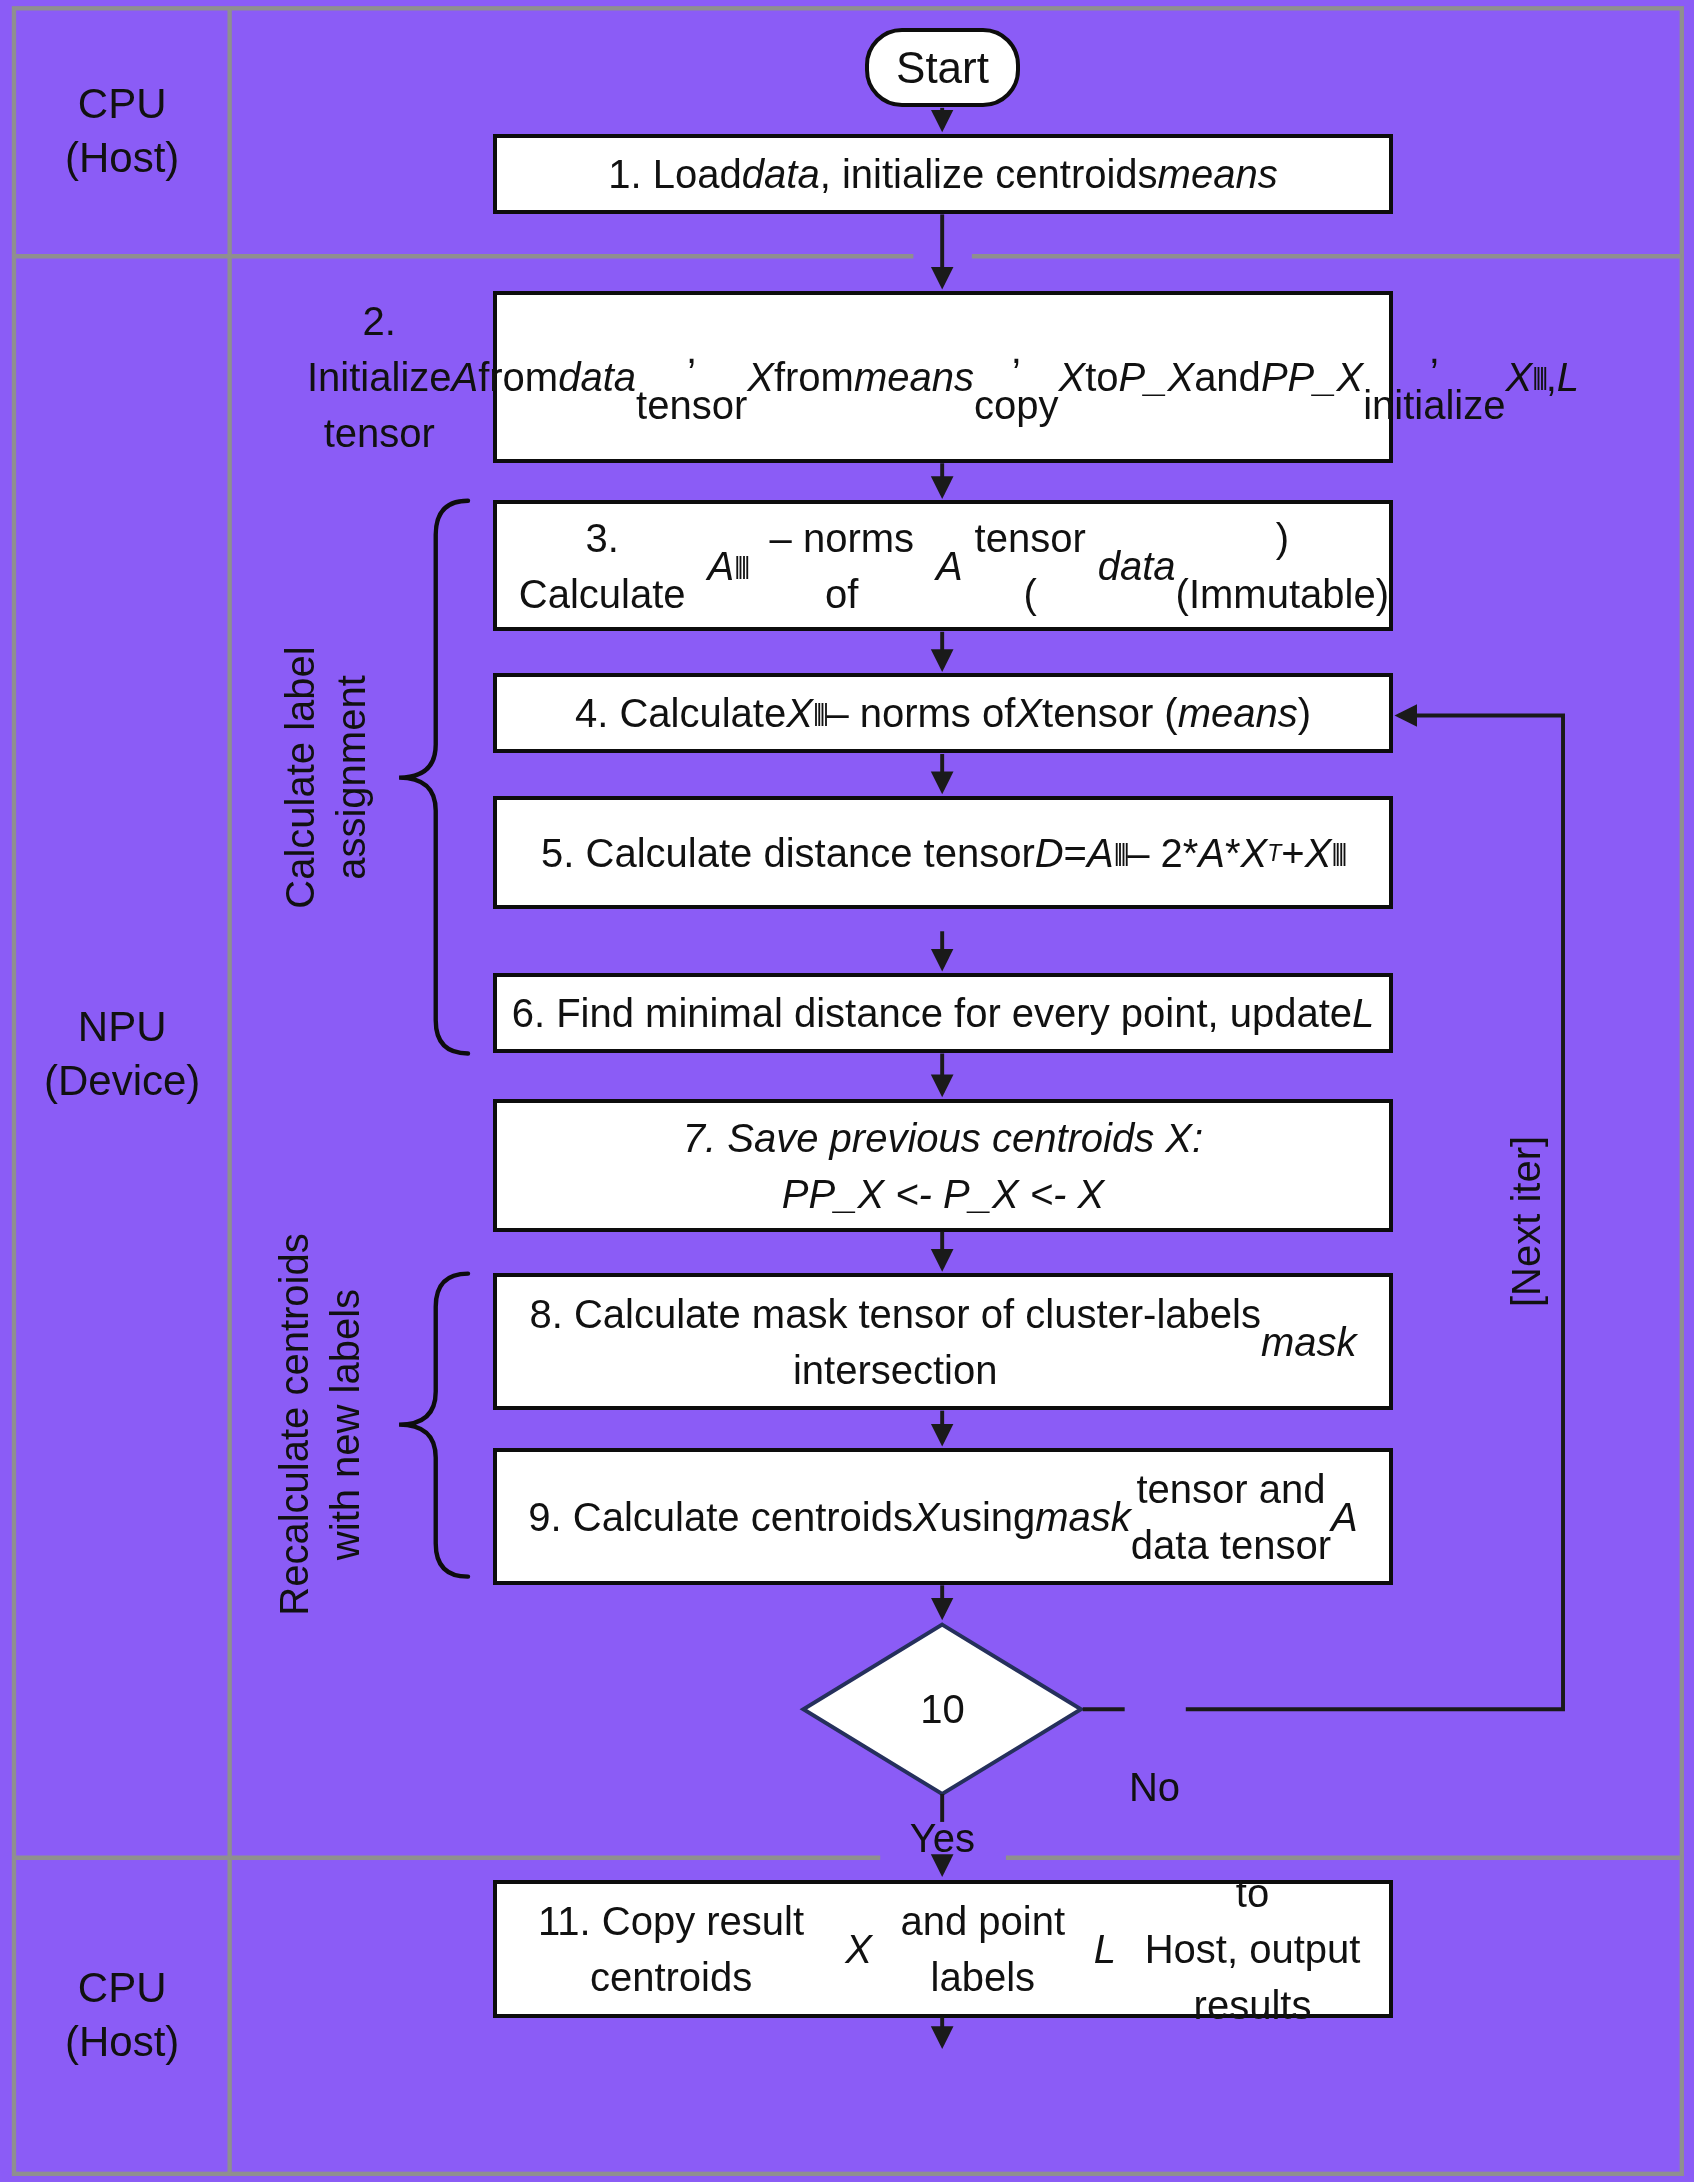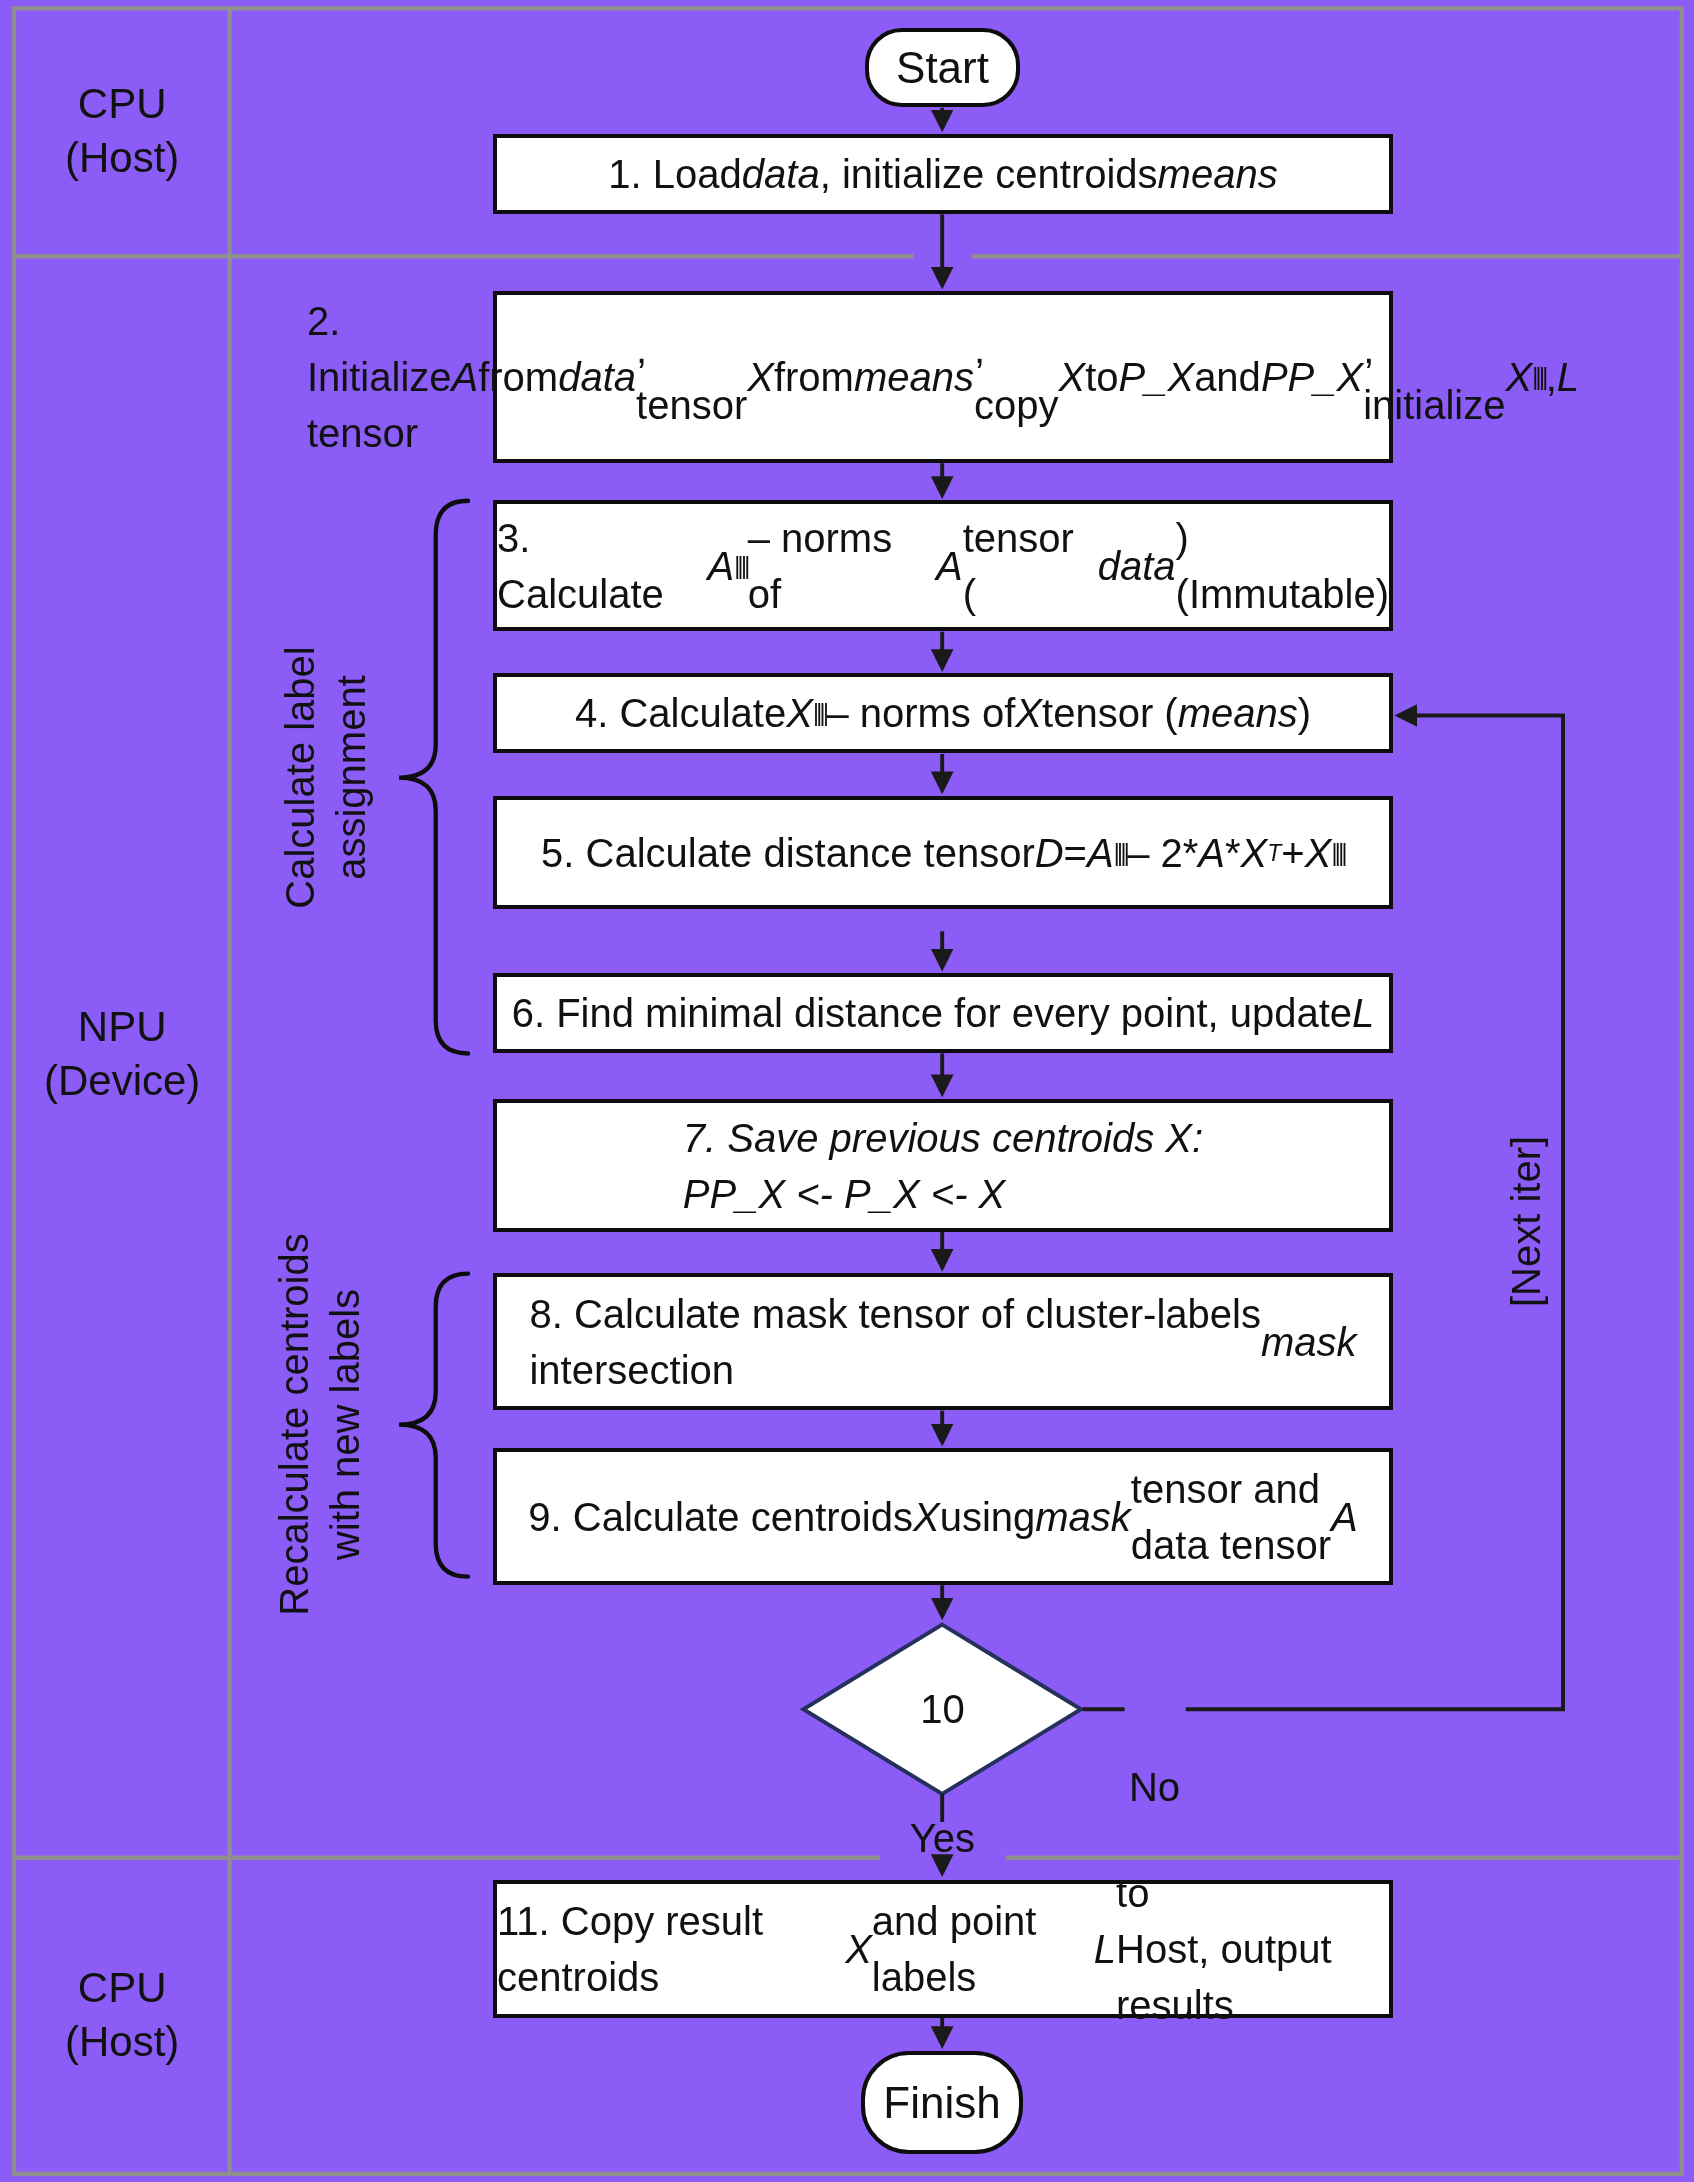--- a/index.html
+++ b/index.html
@@ -6,21 +6,21 @@
   .canvas{
     position:relative;width:1694px;height:2183px;background:#8b5cf6;
     font-family:"Liberation Sans","DejaVu Sans",sans-serif;color:#111;
     overflow:hidden;
   }
   svg.overlay{position:absolute;left:0;top:0;z-index:3;pointer-events:none;}
   .box{
     position:absolute;left:493px;width:900px;box-sizing:border-box;
     border:4.4px solid #0d0d0d;background:#ffffff;
     display:flex;align-items:center;justify-content:center;
-    font-size:40px;line-height:56px;z-index:2;
+    text-align:center;font-size:40px;line-height:56px;z-index:2;
   }
   .terminal{
     position:absolute;box-sizing:border-box;border:4.4px solid #0d0d0d;background:#ffffff;
     display:flex;align-items:center;justify-content:center;font-size:44px;z-index:2;
   }
   .lane-label{
     position:absolute;left:15.7px;width:213px;text-align:center;
     font-size:42px;line-height:54px;z-index:2;
   }
   .rot{
@@ -93,21 +93,20 @@
   <div class="lane-label" style="top:1000px;">
     <div>NPU</div>
     <div>(Device)</div>
   </div>
   <div class="lane-label" style="top:1961px;">
     <div>CPU</div>
     <div>(Host)</div>
   </div>
 
   <div class="terminal" style="left:865px;top:28px;width:155px;height:79px;border-radius:37px;">Start</div>
-  <div class="terminal" style="left:861px;top:2051px;width:162px;height:103px;border-radius:48px;">Finish</div>
 
   <div class="box" style="top:134px;height:80px;">1. Load <i>data</i>, initialize centroids <i>means</i></div>
   <div class="box" style="top:291px;height:172px;">2. Initialize tensor <i>A</i> from <i>data</i>,<br>tensor <i>X</i> from <i>means</i>,<br>copy <i>X</i> to <i>P_X</i> and <i>PP_X</i>, initialize <i>X</i><sub>||||</sub>, <i>L</i></div>
   <div class="box" style="top:500px;height:131px;">3. Calculate <i>A</i><sub>||||</sub> – norms of <i>A</i> tensor (<i>data</i>)<br>(Immutable)</div>
   <div class="box" style="top:673px;height:80px;">4. Calculate <i>X</i><sub>||||</sub> – norms of <i>X</i> tensor (<i>means</i>)</div>
   <div class="box" style="top:796px;height:113px;">5. Calculate distance tensor<br><i>D</i> = <i>A</i><sub>||||</sub> – 2*<i>A</i>*<i>X</i><sup><i>T</i></sup> + <i>X</i><sub>||||</sub></div>
   <div class="box" style="top:973px;height:80px;">6. Find minimal distance for every point, update <i>L</i></div>
   <div class="box" style="top:1099px;height:133px;">
       <i>7. Save previous centroids X:<br>PP_X &lt;- P_X &lt;- X</i>
     </div>

